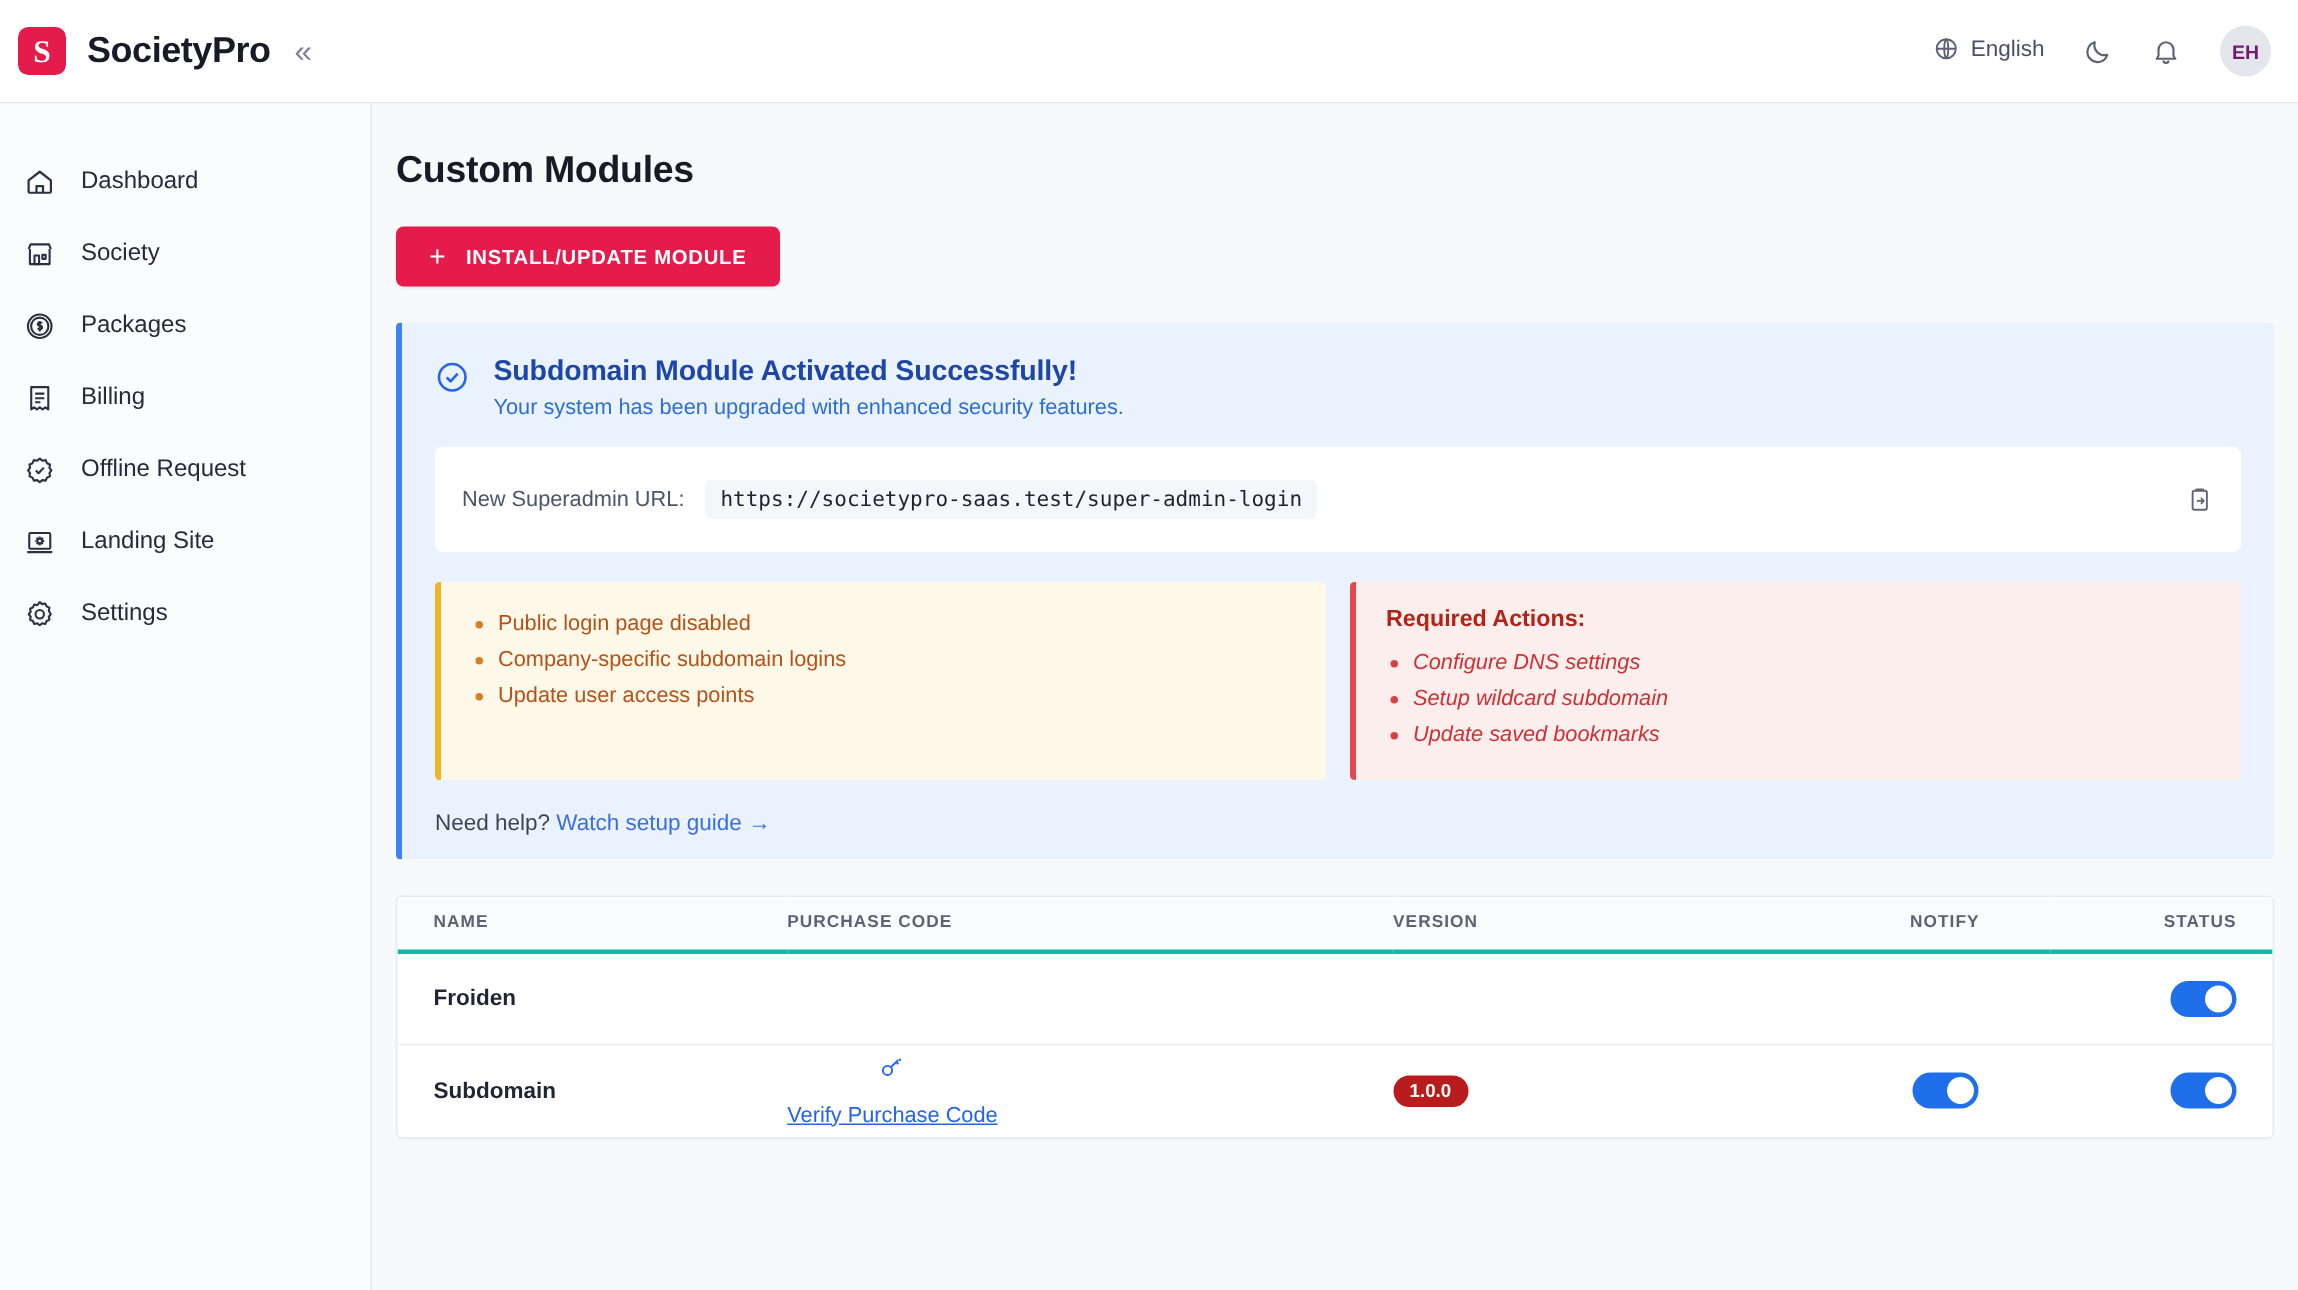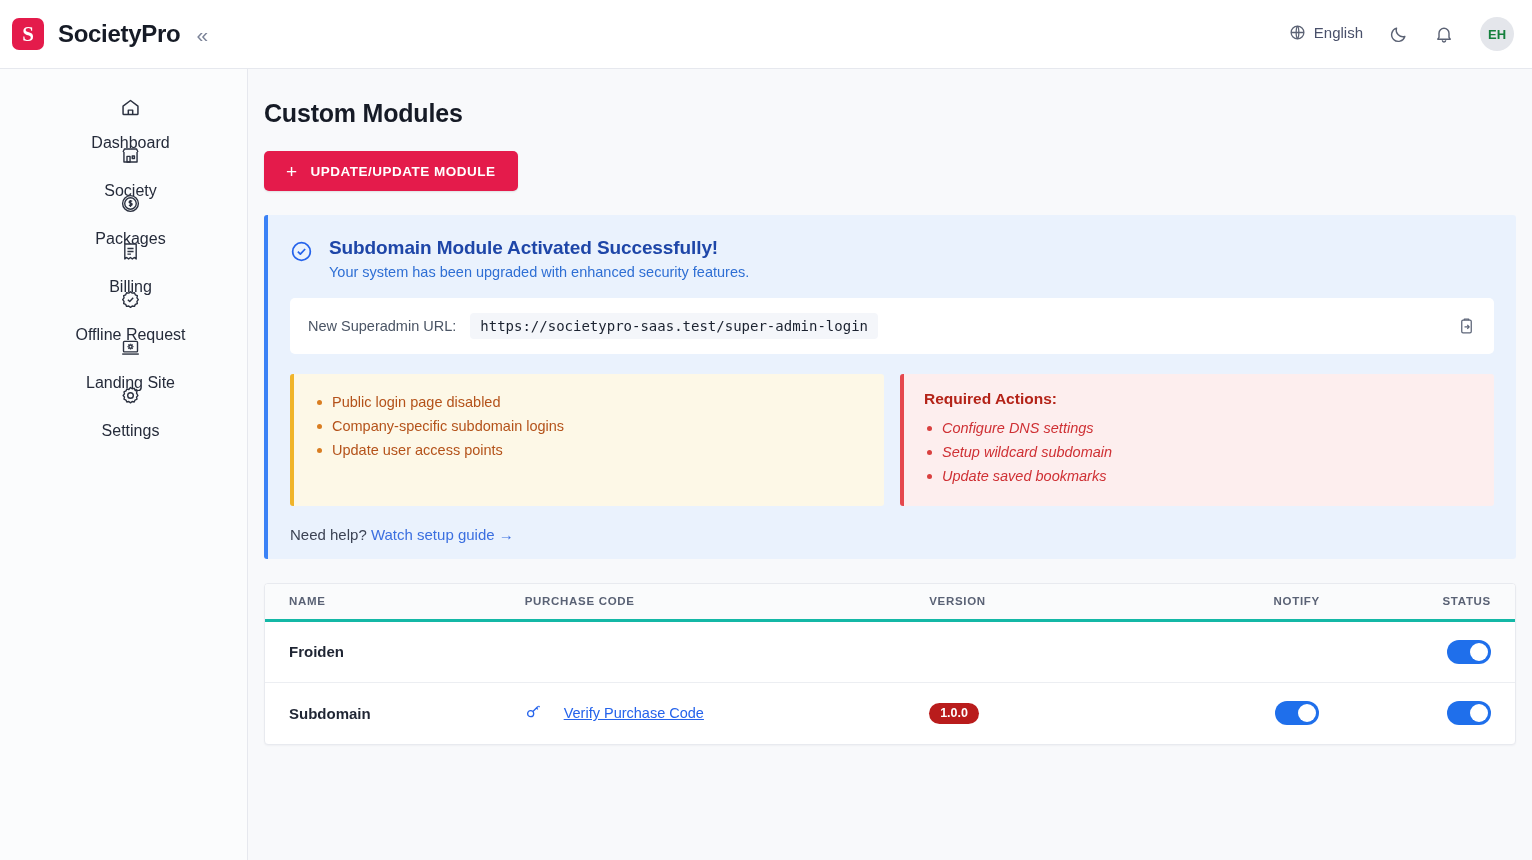--- a/index.html
+++ b/index.html
@@ -35,35 +35,35 @@
     cursor: pointer; user-select: none;
   }
   .top-right {
     margin-left: auto; display: flex; align-items: center;
     gap: 26px; padding-right: 18px;
   }
   .lang { display: flex; align-items: flex-start; gap: 8px; color: #49506a; font-size: 15px; cursor: pointer; }
   .icon-btn { color: #5b6274; cursor: pointer; display: flex; align-items: center; }
   .avatar {
     width: 34px; height: 34px; border-radius: 50%;
-    background: #e4e6eb; color: #15803d;
+    background: #e4e6eb; color: #701a75;
     display: flex; align-items: center; justify-content: center;
     font-size: 13px; font-weight: bold; cursor: pointer;
   }
 
   
   .sidebar {
     position: absolute; top: 69px; left: 0; width: 248px; height: 791px;
     background: #fbfcfd; border-right: 1px solid #e6e8ee;
     padding-top: 28px;
   }
   .nav-item {
     display: flex; align-items: center; gap: 16px;
     height: 48px; padding-left: 14px; cursor: pointer;
-    color: #252b3a; font-size: 16px; flex-direction: column;
+    color: #252b3a; font-size: 16px;
   }
   .nav-ico { width: 24px; height: 24px; display: flex; align-items: center; justify-content: center; color: #2b3140; }
 
   
   .main { position: absolute; top: 69px; left: 248px; width: 1284px; height: 791px; background: #f8f9fb; padding: 22px 16px 0 16px; }
   .page-title { font-size: 25px; font-weight: bold; color: #161b26; letter-spacing: -0.2px; margin: 8px 0 0 0; }
 
   .install-btn {
     margin-top: 23px; height: 40px; padding: 0 22px;
     background: #e41b4b; color: #fff; border: none; border-radius: 5px;
@@ -80,21 +80,21 @@
     border-left: 4px solid #3b82f6; border-radius: 3px;
     padding: 22px 22px 16px 22px;
   }
   .alert-head { display: flex; gap: 16px; align-items: flex-start; }
   .alert-check { color: #2563eb; margin-top: 3px; flex: 0 0 auto; }
   .alert-title { font-size: 19px; font-weight: bold; color: #1e46a8; letter-spacing: -0.1px; }
   .alert-sub { font-size: 14.5px; color: #2f6fd4; margin-top: 5px; }
 
   .url-row {
     margin-top: 18px; background: #ffffff; border-radius: 5px;
-    height: 56px; display: flex; align-items: center;
+    height: 70px; display: flex; align-items: center;
     padding: 0 18px 0 18px;
   }
   .url-label { font-size: 14.5px; color: #4b5565; }
   .url-value {
     margin-left: 14px; font-family: "DejaVu Sans Mono", monospace;
     font-size: 14px; color: #1b2230; background: #f4f6fa;
     padding: 5px 10px; border-radius: 4px; white-space: nowrap;
   }
   .copy-btn { margin-left: auto; color: #5d6578; cursor: pointer; display: flex; }
 
@@ -136,22 +136,22 @@
   }
   .c-name { width: 265px; padding-left: 24px !important; }
   .c-code { width: 415px; }
   .c-version { width: 305px; }
   .c-notify { width: 145px; text-align: center !important; }
   .c-status { width: 150px; text-align: right !important; padding-right: 24px !important; }
   tbody td { height: 62px; border-bottom: 1px solid #eceef2; font-size: 15px; color: #1f2533; vertical-align: middle; }
   tbody tr:last-child td { border-bottom: none; }
   .cell-name { font-weight: bold; padding-left: 24px; }
   .verify-link {
-    display: inline-flex; align-items: center; gap: 22px;
-    color: #2563eb; font-size: 14.5px; text-decoration: underline; cursor: pointer;
+    display: inline-flex; align-items: center; gap: 12px;
+    color: #2563eb; font-size: 14.5px; text-decoration: underline; cursor: pointer; flex-direction: column;
   }
   .badge {
     display: inline-block; background: #b91c1c; color: #fff;
     font-size: 12.5px; font-weight: bold; border-radius: 11px;
     padding: 4px 11px; line-height: 1;
   }
   .td-notify { text-align: center; }
   .td-status { text-align: right; padding-right: 24px; }
   .toggle {
     display: inline-block; width: 44px; height: 24px;
@@ -275,21 +275,21 @@
     <span>Settings</span>
   </div>
 </div>
 
 <div class="main">
 
   <h1 class="page-title">Custom Modules</h1>
 
   <button class="install-btn">
     <span class="plus">+</span>
-    <span>UPDATE/UPDATE MODULE</span>
+    <span>INSTALL/UPDATE MODULE</span>
   </button>
 
   
   <div class="alert">
     <div class="alert-head">
       <span class="alert-check">
         <svg width="23" height="23" viewBox="0 0 24 24" fill="none" stroke="#2563eb" stroke-width="1.8" stroke-linejoin="round">
             <circle cx="12" cy="12" r="9.2"></circle>
             <path d="M8.2 12.2l2.6 2.6 5-5.4"></path>
           </svg>

